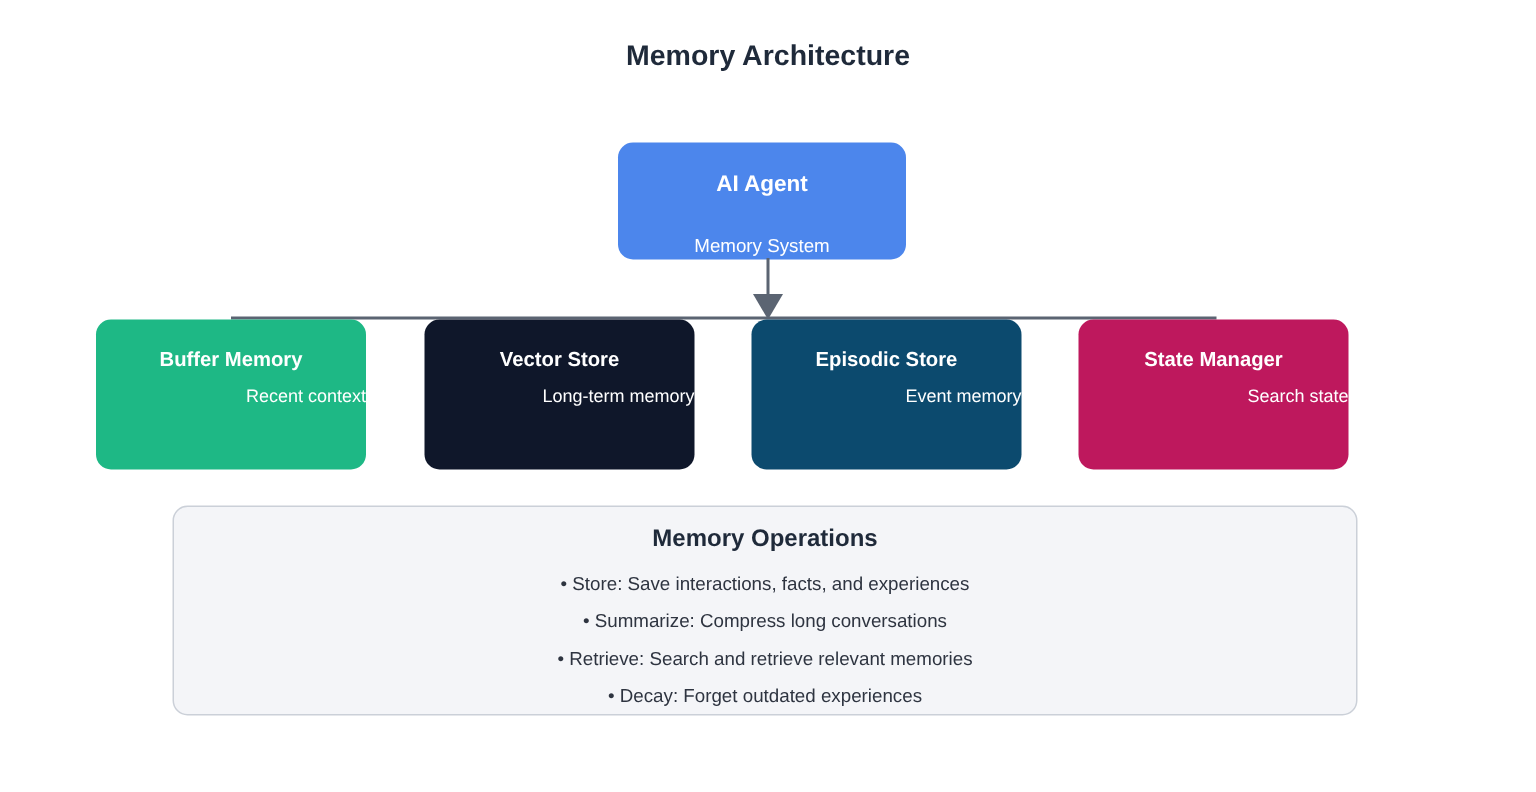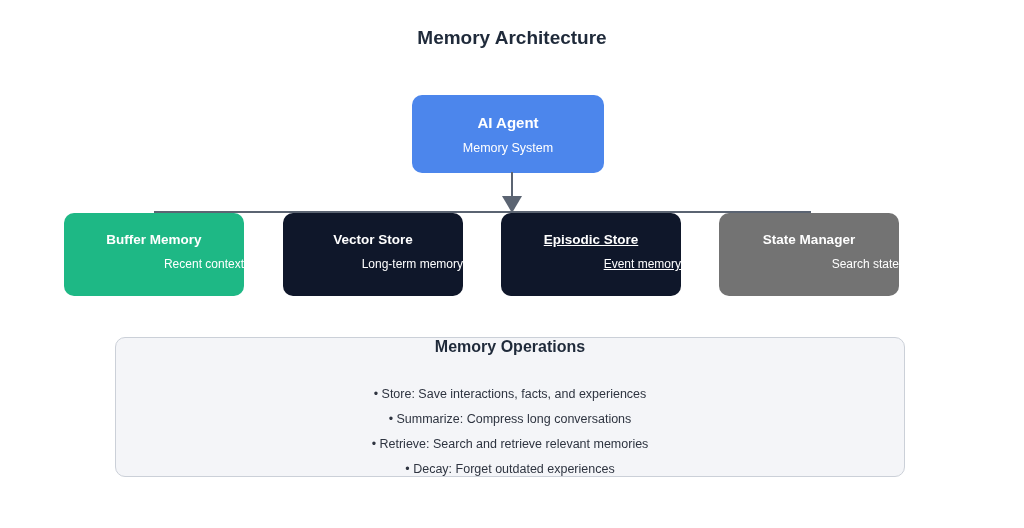--- a/index.html
+++ b/index.html
@@ -33,26 +33,26 @@
   }
 
   .node-root {
     left: 412px;
     top: 95px;
     width: 192px;
     height: 78px;
     padding-top: 19px;
   }
   .node-root .node-title { font-size: 15px; font-weight: bold; }
-  .node-root .node-subtitle { font-size: 12.5px; margin-top: 10px; }
+  .node-root .node-subtitle { font-size: 12.5px; margin-top: 26px; }
 
   .node-child {
     top: 213px;
     width: 180px;
-    height: 83px;
+    height: 100px;
     padding-top: 19px;
   }
   .node-child .node-title { font-size: 13.5px; font-weight: bold; }
   .node-child .node-subtitle { font-size: 12px; margin-top: 10px; text-align: right; }
 
   .child-0 { left: 64px; }
   .child-1 { left: 283px; }
   .child-2 { left: 501px; }
   .child-3 { left: 719px; }
 
@@ -91,27 +91,28 @@
     top: 337px;
     width: 790px;
     height: 140px;
     background: #f4f5f8;
     border: 1px solid #cbd0d8;
     border-radius: 10px;
     text-align: center;
   }
 
   .operations-title {
+    margin-top: 13px;
     font-size: 16px;
     font-weight: bold;
     color: #1f2a3a;
   }
 
   .operations-list {
-    margin-top: 26px;
+    margin-top: 8px;
     list-style: none;
   }
 
   .operations-item {
     font-size: 12.5px;
     color: #2e3440;
     line-height: 25px;
   }
 </style>
 </head>
@@ -133,26 +134,26 @@
   <div class="node node-child child-0" style="background: rgb(30, 184, 133);">
     <div class="node-title">Buffer Memory</div>
     <div class="node-subtitle">Recent context</div>
   </div>
 
   <div class="node node-child child-1" style="background: #0f172a;">
     <div class="node-title">Vector Store</div>
     <div class="node-subtitle">Long-term memory</div>
   </div>
 
-  <div class="node node-child child-2" style="background: #0f172a; text-decoration: underline;">
+  <div class="node node-child child-2" style="background: #0c4a6e;">
     <div class="node-title">Episodic Store</div>
     <div class="node-subtitle">Event memory</div>
   </div>
 
-  <div class="node node-child child-3" style="background: #737373;">
+  <div class="node node-child child-3" style="background: #be185d;">
     <div class="node-title">State Manager</div>
     <div class="node-subtitle">Search state</div>
   </div>
 
   <div class="operations-panel">
     <div class="operations-title">Memory Operations</div>
     <ul class="operations-list">
       <li class="operations-item">• Store: Save interactions, facts, and experiences</li>
       <li class="operations-item">• Summarize: Compress long conversations</li>
       <li class="operations-item">• Retrieve: Search and retrieve relevant memories</li>

